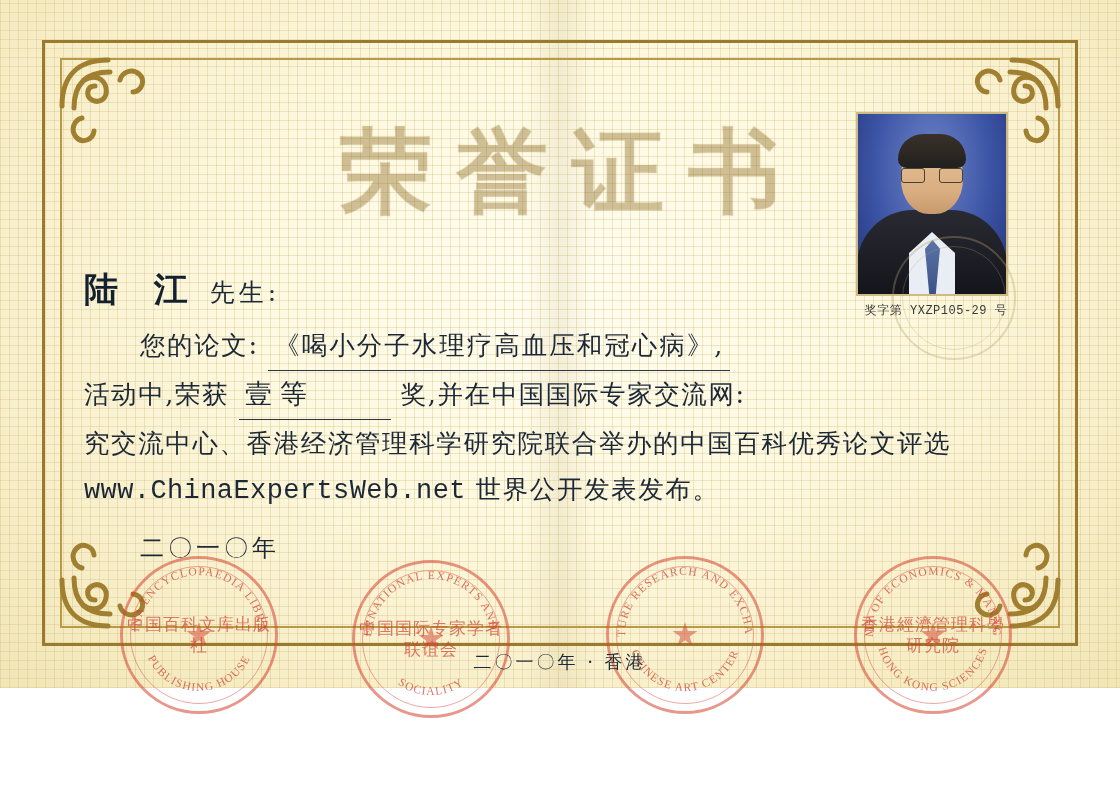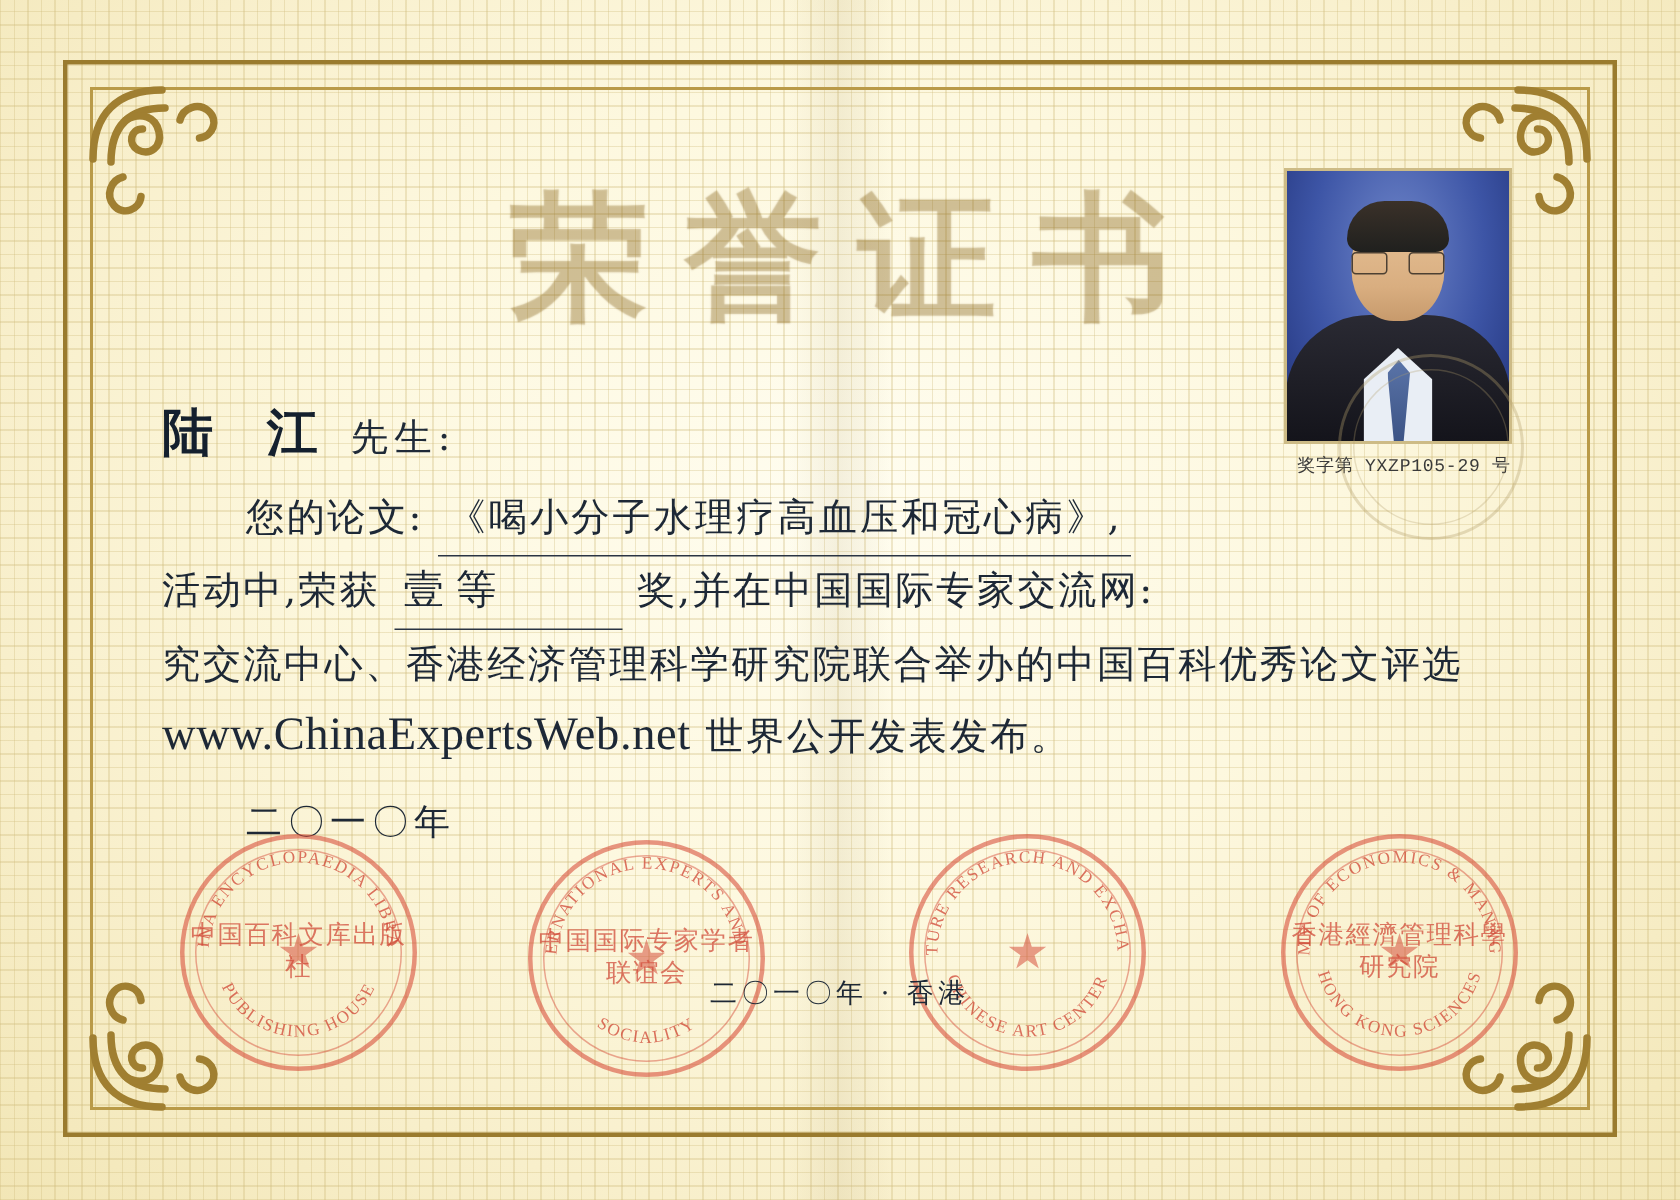--- a/index.html
+++ b/index.html
@@ -10,21 +10,21 @@
     width: 1120px;
     height: 800px;
     overflow: hidden;
     font-family: "Liberation Serif", serif;
   }
 
   
   .certificate {
     position: relative;
     width: 1120px;
-    height: 800px;
+    height: 688px;
     background:
       
       linear-gradient(to right,
          rgba(200,180,120,0.00) 0%,
          rgba(200,180,120,0.00) 47%,
          rgba(170,150,95,0.13) 50%,
          rgba(200,180,120,0.00) 53%,
          rgba(200,180,120,0.00) 100%),
       
       repeating-linear-gradient(0deg,  rgba(206,186,122,0.33) 0px, rgba(206,186,122,0.33) 1px, rgba(0,0,0,0) 1px, rgba(0,0,0,0) 9px),
@@ -167,21 +167,21 @@
     color: #3a3a3a;
     text-align: center;
     letter-spacing: 0.5px;
     white-space: nowrap;
     transform: translateX(6px);
   }
 
   
   .body-text {
     position: absolute;
-    left: 108px;
+    left: 84px;
     right: 96px;
     top: 272px;
     color: #1f2a38;
     font-family: "DejaVu Serif", serif;
   }
   .line { line-height: 1.0; }
 
   .salutation {
     font-size: 31px;
     letter-spacing: 2px;
@@ -214,22 +214,22 @@
     display: inline-block;
     border-bottom: 1.6px solid #2a3443;
     text-align: left;
     padding: 0 6px 2px 6px;
     letter-spacing: 2px;
   }
   .fill.title-fill { min-width: 394px; font-size: 25.5px; }
   .fill.prize-fill { min-width: 140px; font-size: 27px; letter-spacing: 8px; }
 
   .url {
-    font-family: Liberation Serif, serif;
-    font-size: 31px;
+    font-family: Liberation Mono, monospace;
+    font-size: 27px;
     letter-spacing: 0.4px;
   }
 
   .seal-note {
     margin-top: 18px;
     padding-left: 56px;
     font-size: 24px;
     letter-spacing: 4px;
     color: #1d2836;
   }

